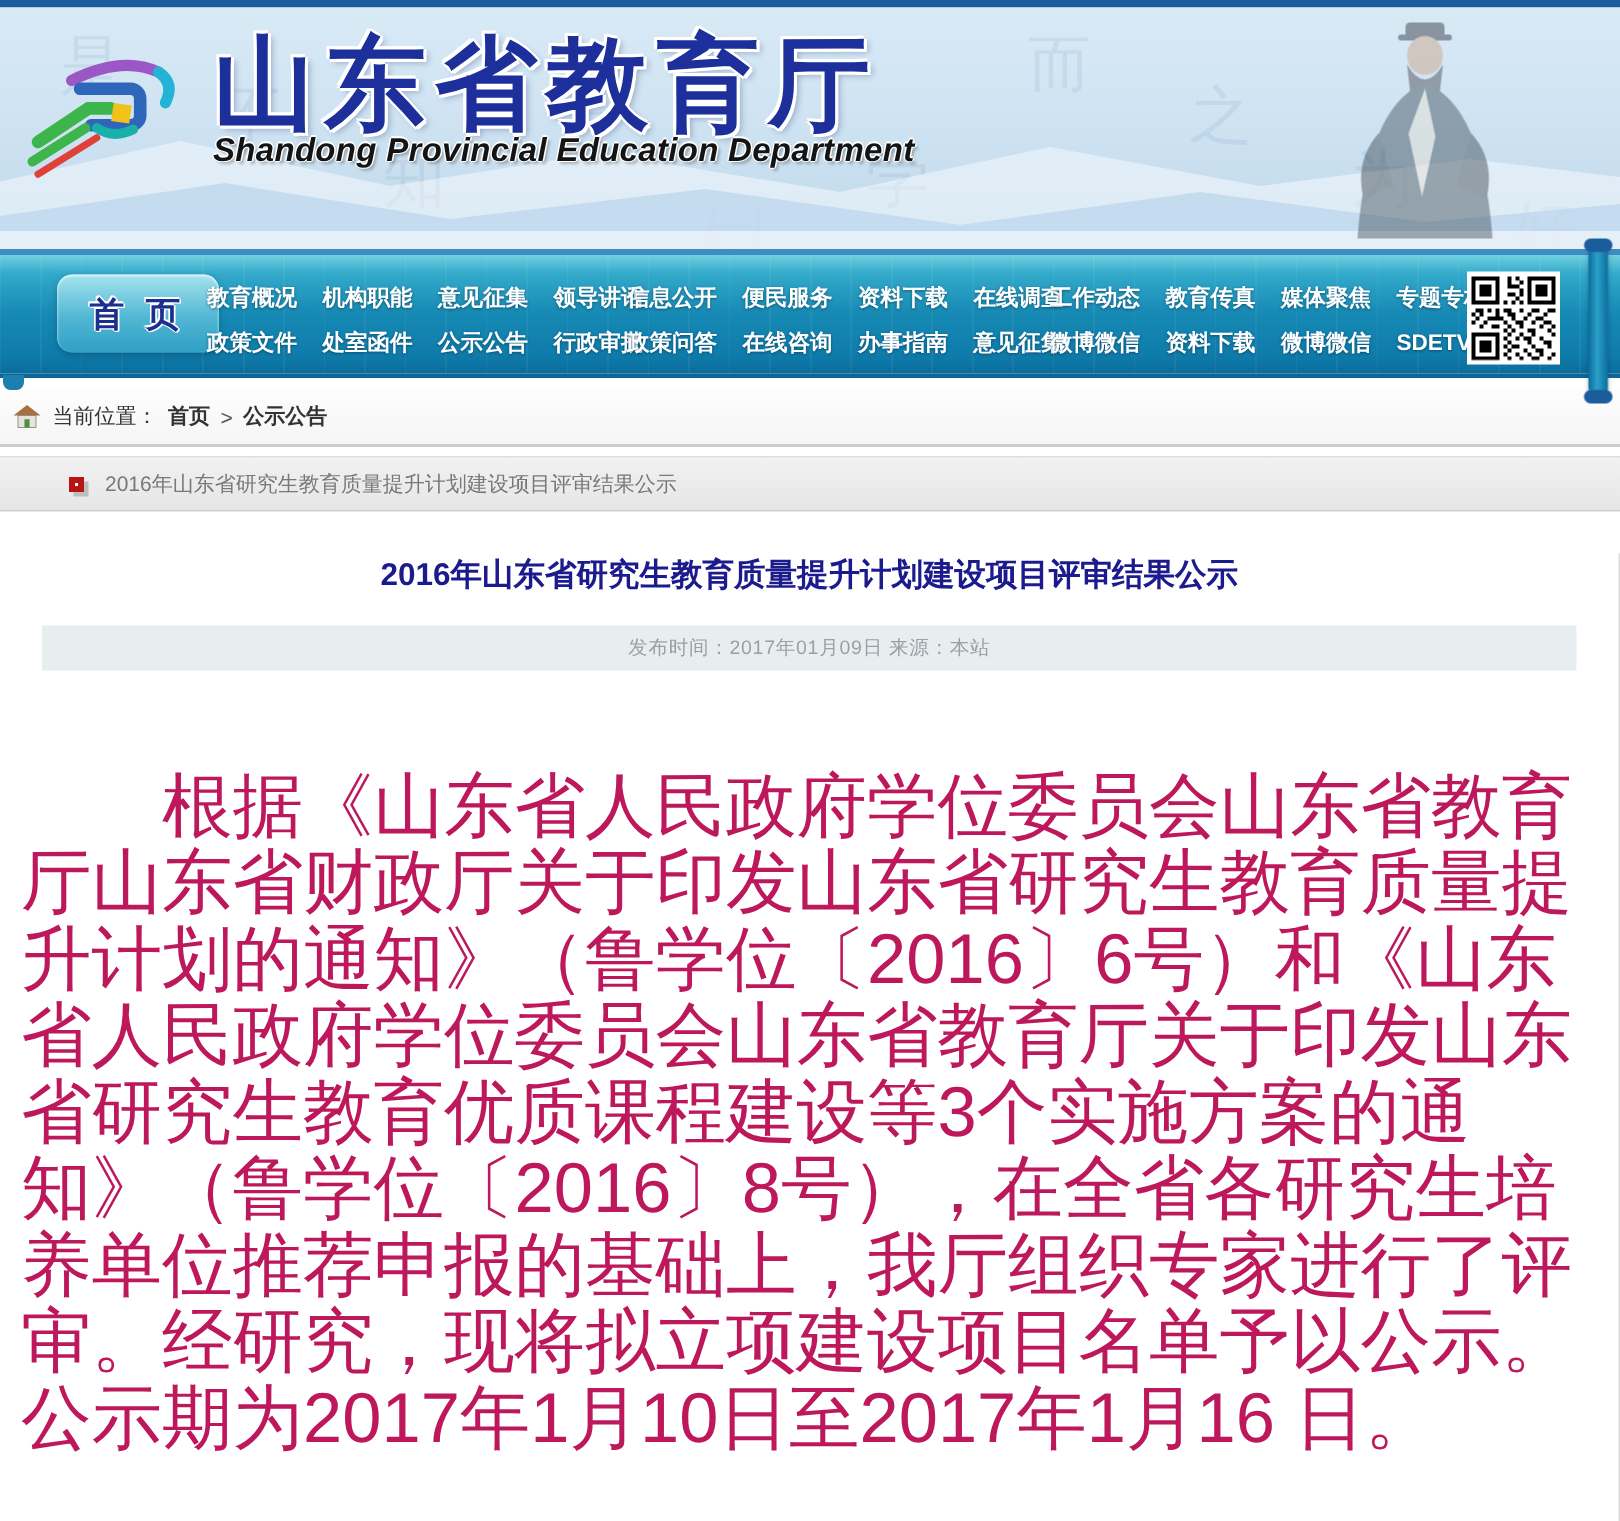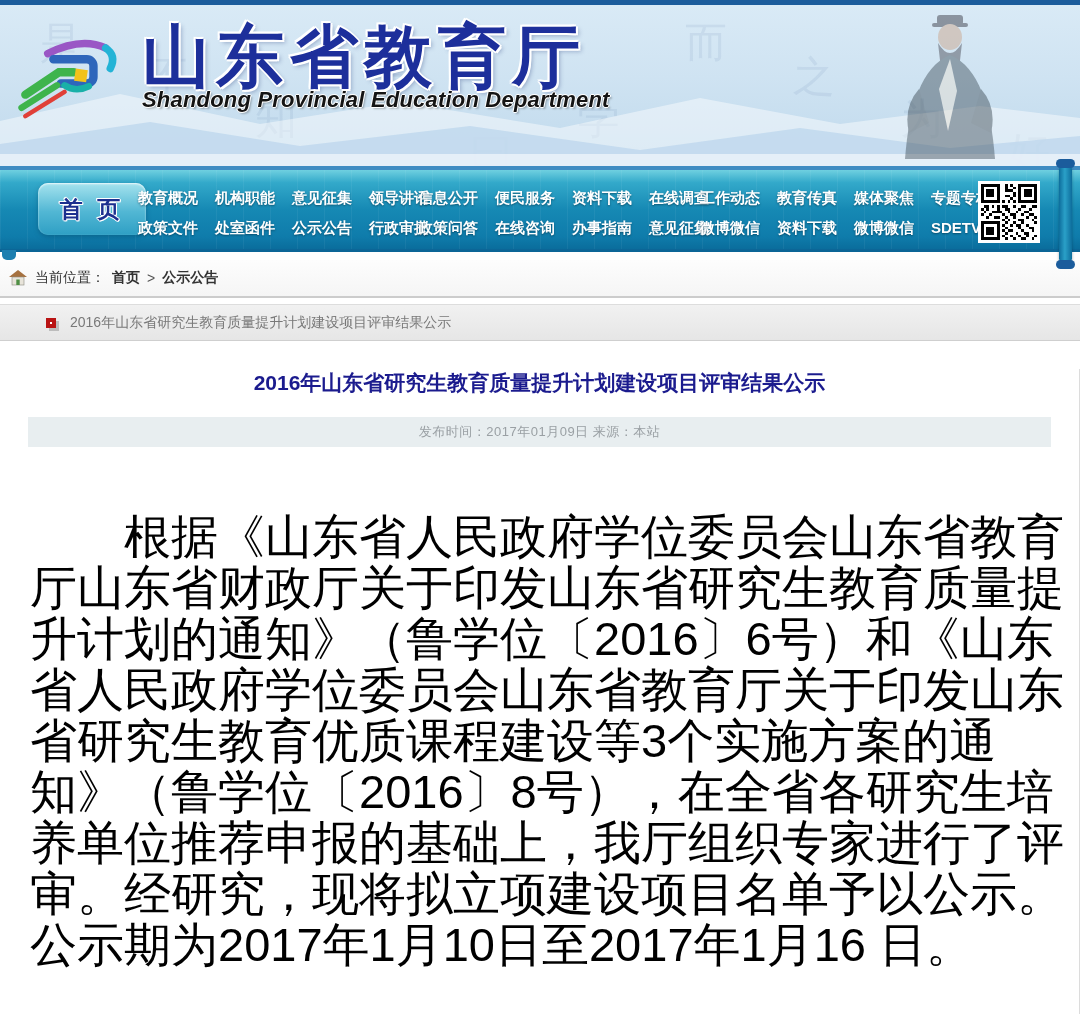--- a/index.html
+++ b/index.html
@@ -76,22 +76,22 @@
   .red-square-icon { width:10px; height:10px; background:#fff; border:4px solid #b91414;
                      box-shadow:3px 3px 0 #bdbdbd; flex:none; }
   .list-bar-title { font-size:14px; color:#787878; text-decoration:none; cursor:pointer; }
 
   
   .article { position:relative; border-right:1px solid #dcdcdc; min-height:660px; }
   .article-title { text-align:center; margin-top:28px; font-size:21px; font-weight:bold; color:#1b1b8e; }
   .meta-bar { margin:20px 28px 0 28px; height:30px; background:#e8eef0;
               display:flex; align-items:center; justify-content:center;
               font-size:13px; color:#9aa0a4; letter-spacing:.5px; }
-  .body-text { margin-top:64px; padding:0 6px 0 30px; font-size:47px; line-height:51px;
-               color:#000000; text-indent:2em; font-family:"Liberation Sans","DejaVu Sans",sans-serif; }
+  .body-text { margin-top:64px; padding:0 6px 0 14px; font-size:47px; line-height:51px;
+               color:#be185d; text-indent:2em; font-family:"Liberation Sans","DejaVu Sans",sans-serif; }
 </style>
 </head>
 <body>
 
 <div class="top-line"></div>
 
 <div class="header">
   <div class="watermark">
     <span>是</span>
     <span>不</span>

